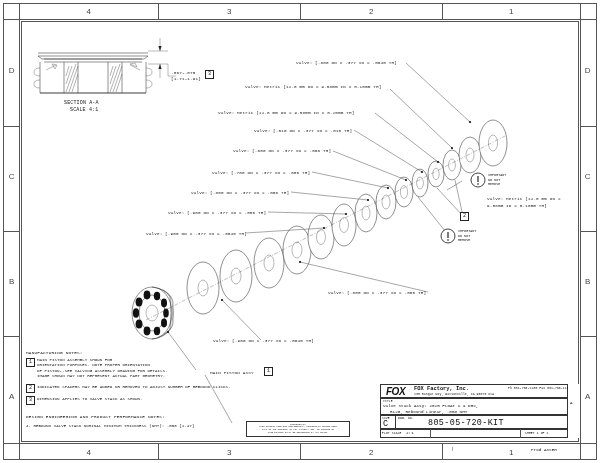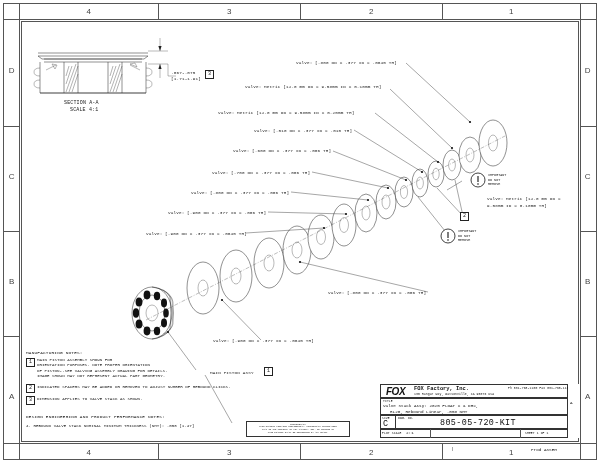--- a/index.html
+++ b/index.html
@@ -336,21 +336,21 @@
   <div class="tb" style="left:380px;top:398px;width:188px;height:17px;"></div>
   <div class="tbtxt tiny" style="left:383px;top:399px;">TITLE</div>
   <div class="tbtxt sm" style="left:383px;top:403px;">Valve Stack Assy: 2025 FLOAT X &amp; DHX,</div>
   <div class="tbtxt sm" style="left:390px;top:409px;">RL20, Rebound Linear, .058 NMT</div>
 
   <div class="tb" style="left:380px;top:415px;width:188px;height:14px;"></div>
   <div class="tb" style="left:380px;top:415px;width:16px;height:14px;"></div>
   <div class="tbtxt tiny" style="left:382px;top:416px;">SIZE</div>
   <div class="tbtxt lg" style="left:383px;top:419px;">C</div>
   <div class="tbtxt tiny" style="left:398px;top:416px;">DWG. NO.</div>
-  <div class="tbtxt lg" style="left:440px;top:418px;">805-05-720-KIT</div>
+  <div class="tbtxt lg" style="left:428px;top:418px;">805-05-720-KIT</div>
 
   <div class="tb" style="left:380px;top:429px;width:188px;height:9px;"></div>
   <div class="tbtxt tiny" style="left:382px;top:431px;">PLOT SCALE</div>
   <div class="tbtxt sm" style="left:406px;top:430px;">2:1</div>
   <div class="tbtxt tiny" style="left:525px;top:431px;">SHEET 1 OF 1</div>
   <div class="ztick" style="left:430px;top:429px;width:1px;height:9px;"></div>
   <div class="ztick" style="left:520px;top:429px;width:1px;height:9px;"></div>
 
   <div class="revbox" style="left:568px;top:384px;width:12px;height:54px;border:none;">
     <div class="tbtxt sm" style="left:2px;top:16px;">A</div>

